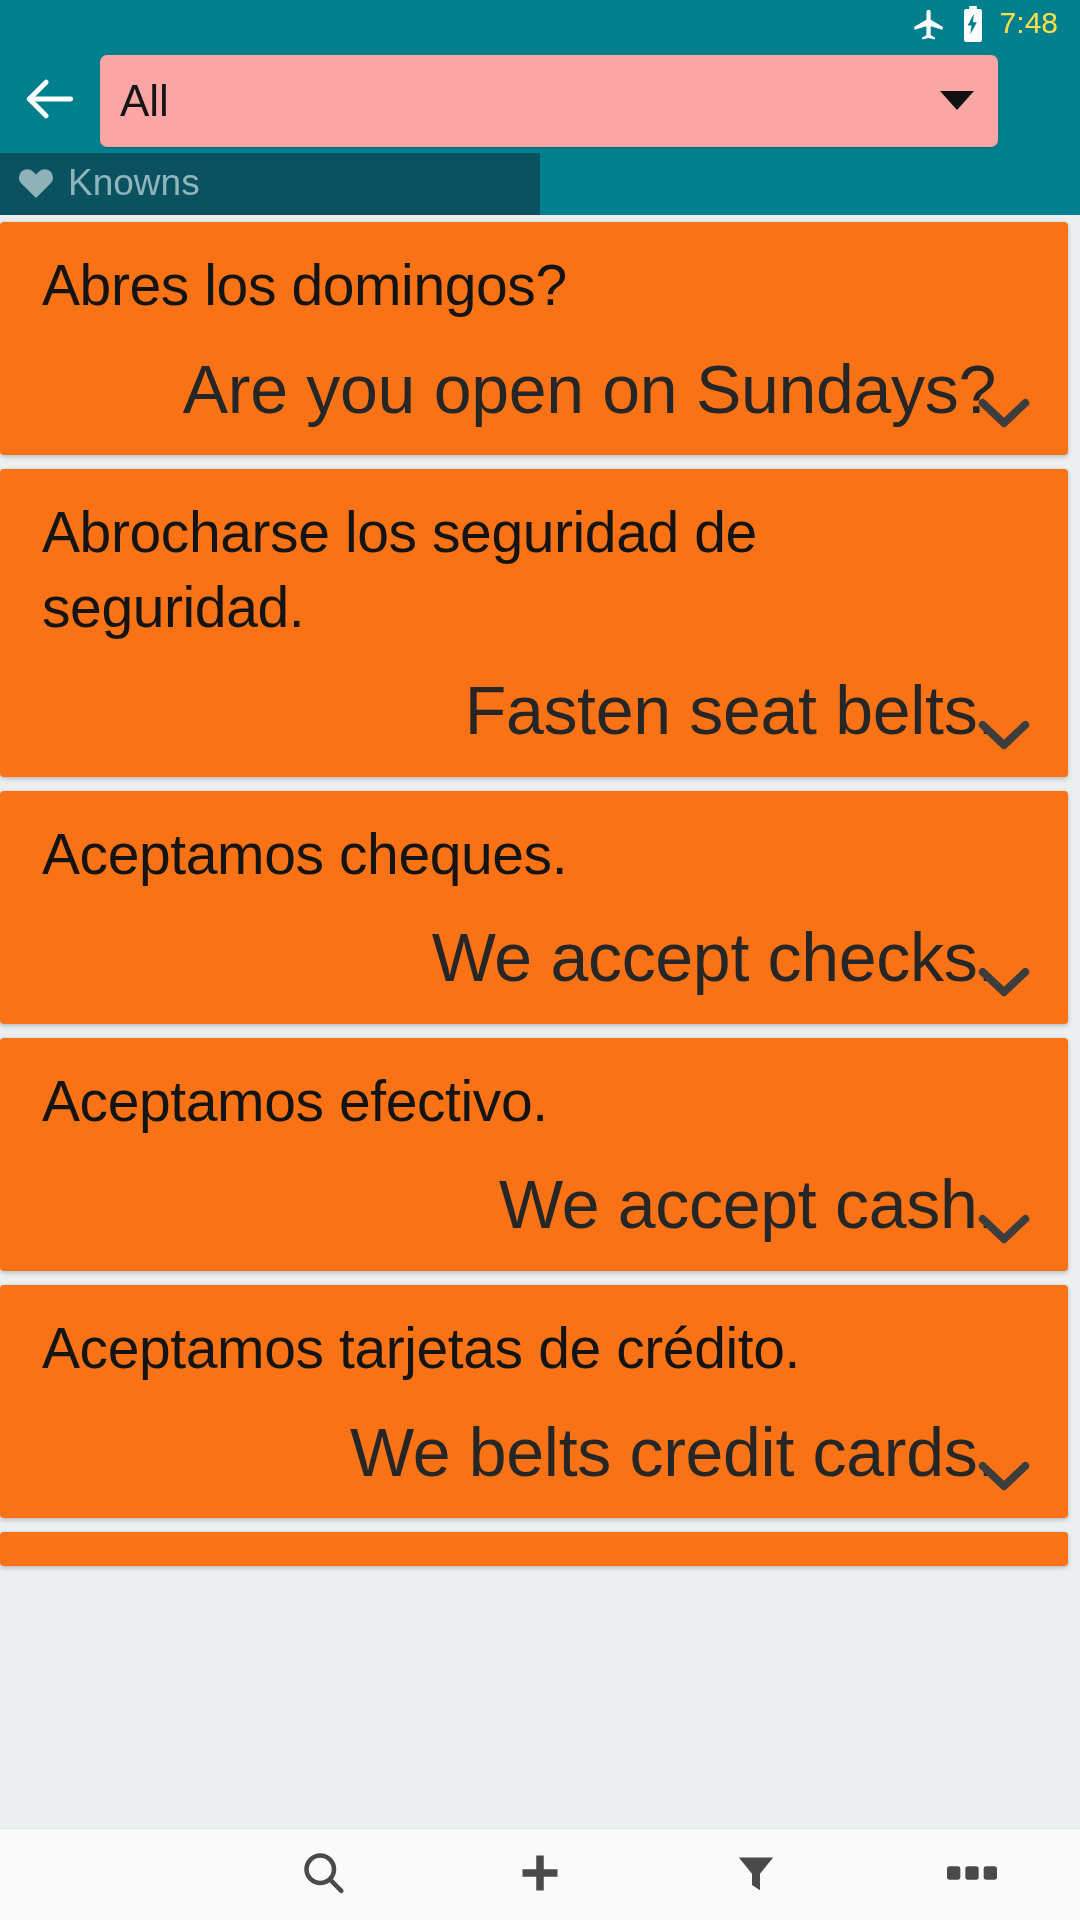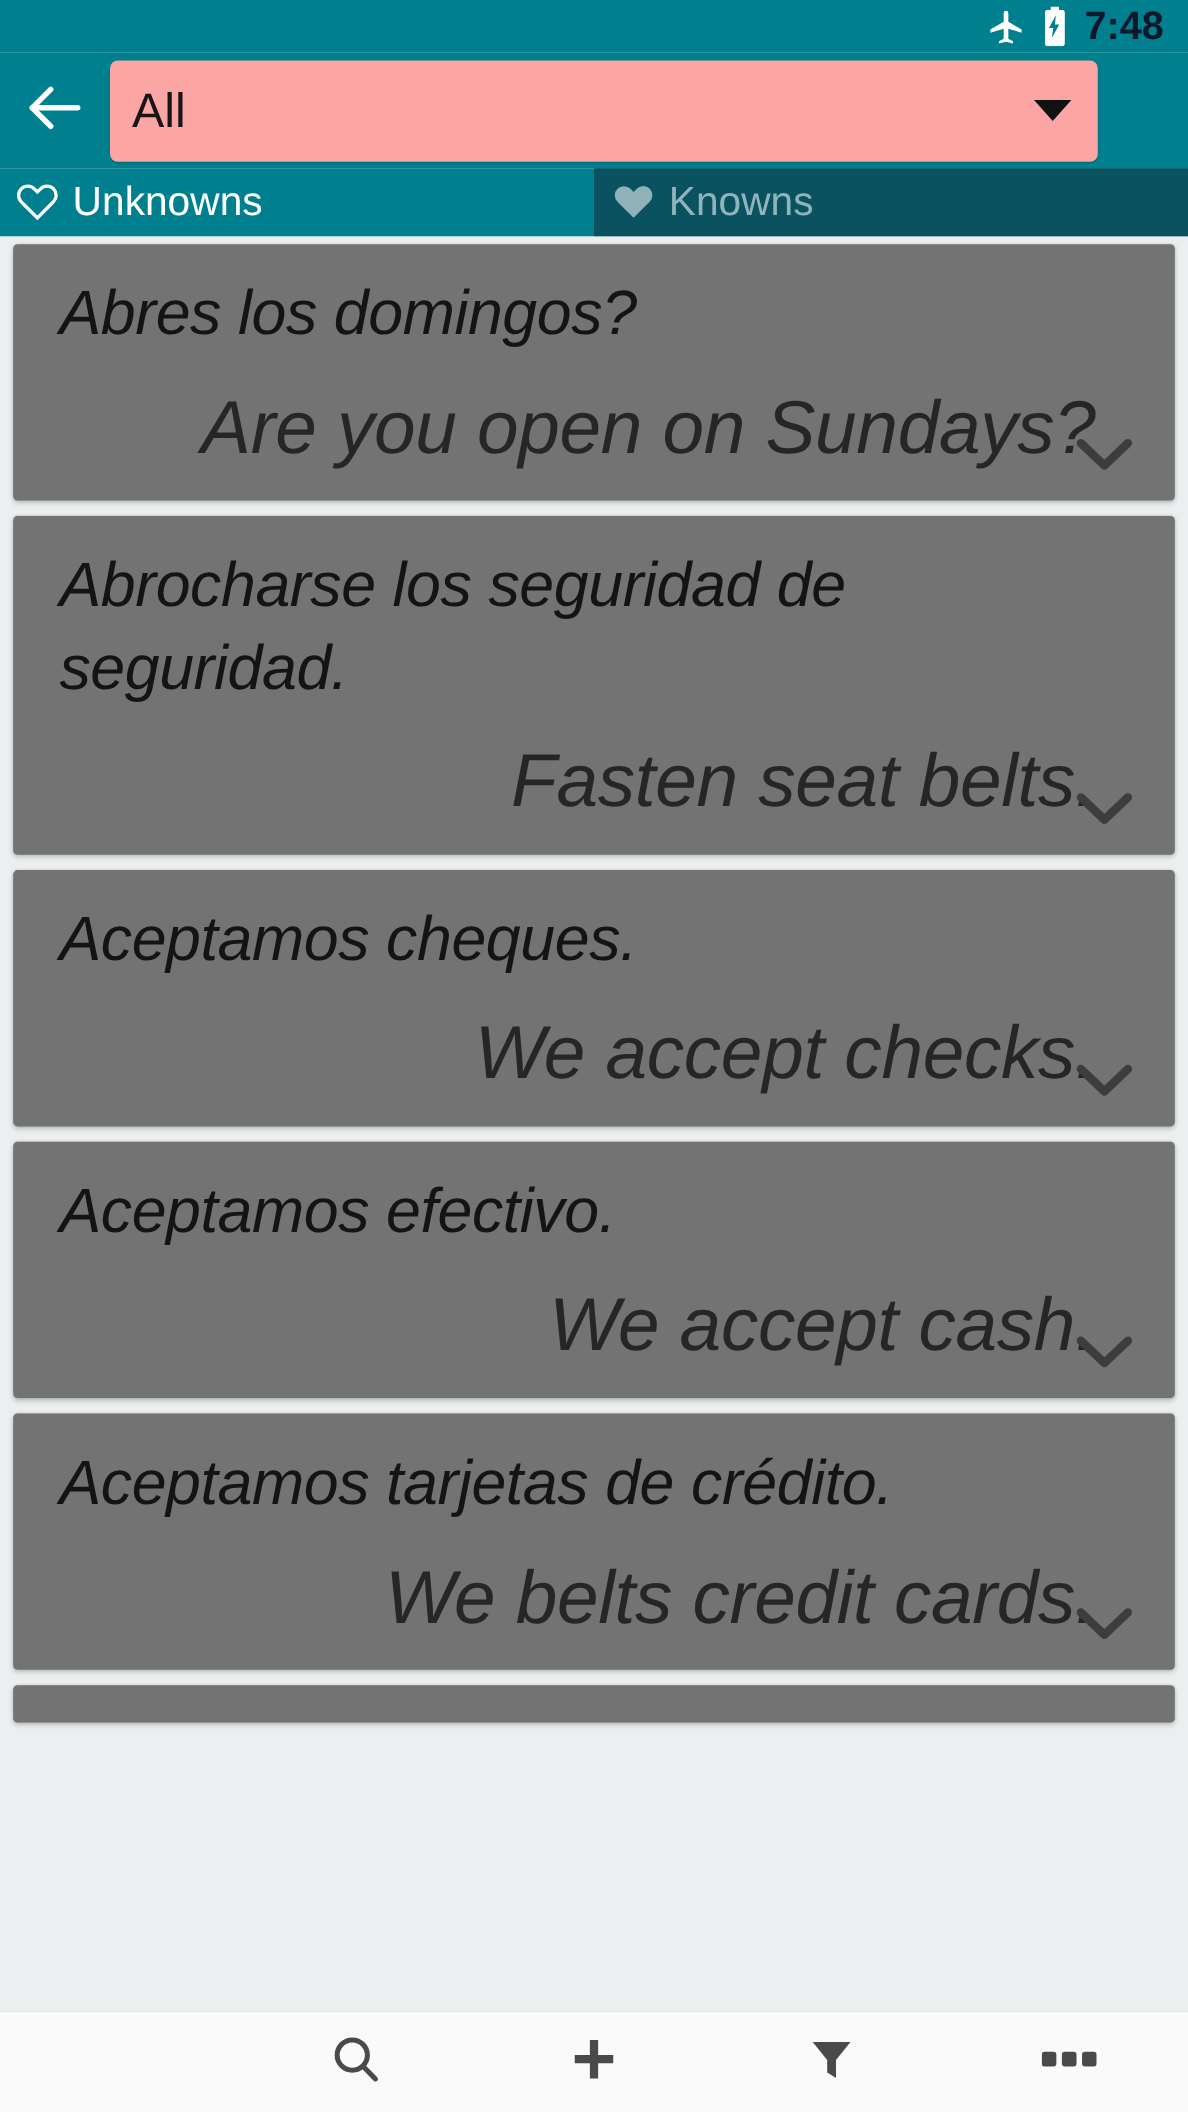--- a/index.html
+++ b/index.html
@@ -21,23 +21,23 @@
     height: 48px;
     background: #00808f;
     display: flex;
     align-items: center;
     justify-content: flex-end;
     padding-right: 22px;
     gap: 14px;
   }
   .status-icon { display: flex; align-items: center; }
   .status-time {
-    color: #0f172a;
-    font-size: 36px;
-    font-weight: 700;
+    color: #fde047;
+    font-size: 30px;
+    font-weight: 400;
     letter-spacing: 0px;
     line-height: 1;
     padding-bottom: 2px;
   }
 
   
   .app-bar {
     background: #00808f;
     height: 105px;
     display: flex;
@@ -111,27 +111,26 @@
     position: absolute;
     top: 215px;
     left: 0;
     right: 0;
     bottom: 92px;
     background: #eceff0;
     overflow: hidden;
     padding-top: 7px;
   }
   .card {
-    background: #737373;
-    margin: 0 12px 14px 12px;
+    background: #f97316;
+    margin: 0 12px 14px 0;
     border-radius: 4px;
     box-shadow: 0 2px 5px rgba(0,0,0,0.20), 0 0 2px rgba(0,0,0,0.10);
     position: relative;
     padding: 26px 0 22px 0;
-    font-style: italic;
   }
   .card-term {
     font-size: 57px;
     line-height: 1.31;
     color: #141414;
     padding: 0 100px 0 42px;
     font-weight: 400;
     letter-spacing: -0.4px;
   }
   .card-translation {
@@ -208,28 +207,20 @@
       </svg>
     </span>
   </div>
   <div class="spinner">
     <span class="spinner-value">All</span>
     <span class="spinner-caret"></span>
   </div>
 </div>
 
 <div class="tab-bar">
-  <div class="tab active">
-    <span>
-      <svg width="40" height="40" viewBox="0 0 24 24" fill="none" stroke="#ffffff" stroke-width="1.8">
-        <path d="M20.8 5.8a5 5 0 0 0-7.1 0L12 7.5l-1.7-1.7a5 5 0 0 0-7.1 7.1l1.7 1.7L12 21.6l7.1-7.1 1.7-1.7a5 5 0 0 0 0-7z"></path>
-      </svg>
-    </span>
-    <span class="tab-label">Unknowns</span>
-  </div>
   <div class="tab inactive">
     <span>
       <svg width="40" height="40" viewBox="0 0 24 24" fill="#8fb1b8">
         <path d="M20.8 5.8a5 5 0 0 0-7.1 0L12 7.5l-1.7-1.7a5 5 0 0 0-7.1 7.1l1.7 1.7L12 21.6l7.1-7.1 1.7-1.7a5 5 0 0 0 0-7z"></path>
       </svg>
     </span>
     <span class="tab-label">Knowns</span>
   </div>
 </div>
 

